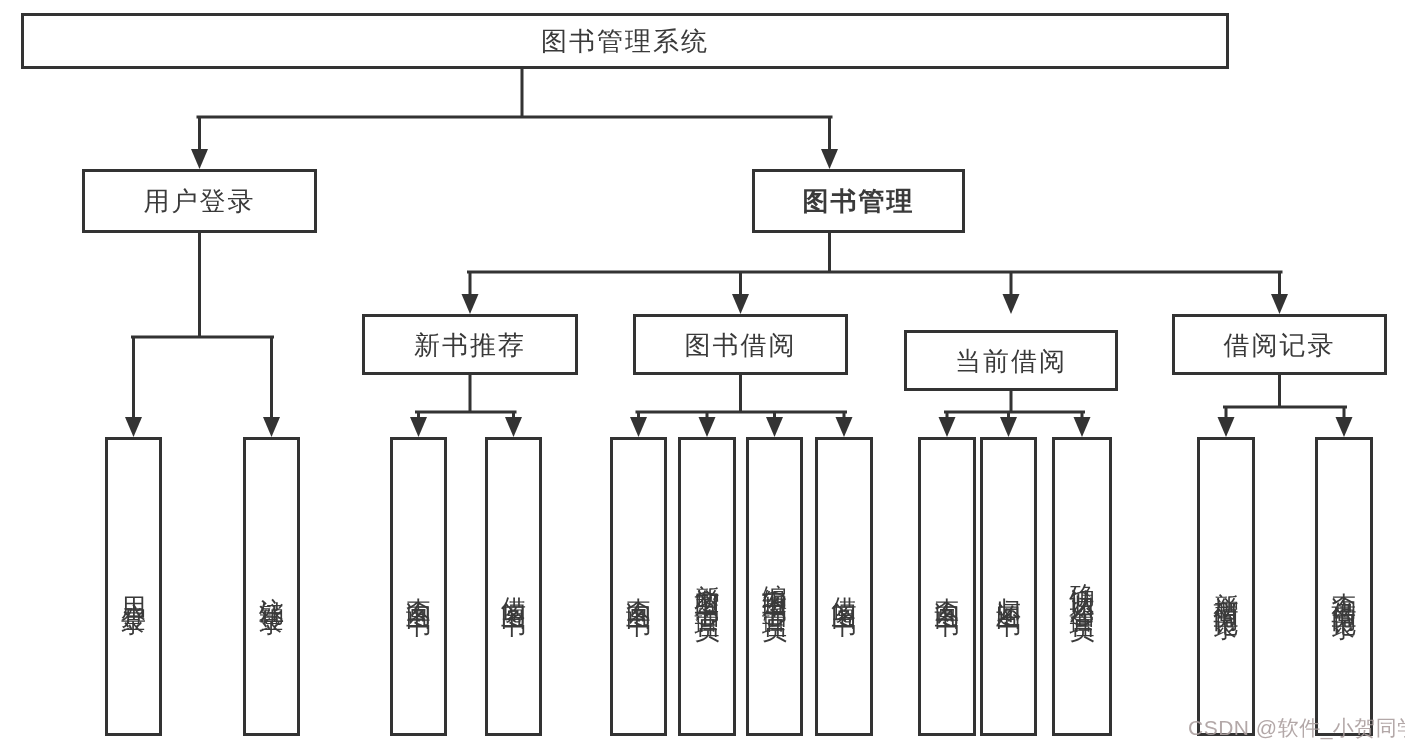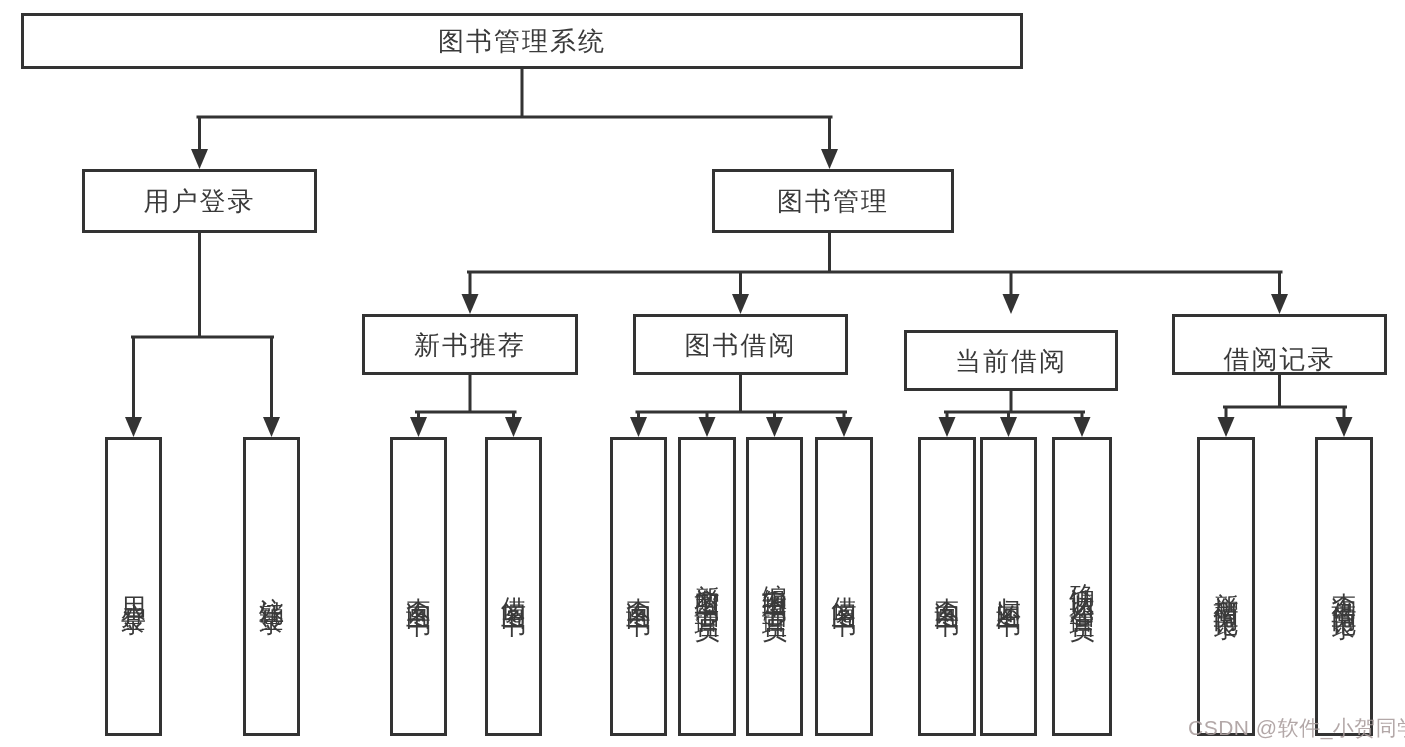--- a/index.html
+++ b/index.html
@@ -116,41 +116,41 @@
       <polygon points="774.5,437 766,417 783,417"></polygon>
       <polygon points="844,437 835.5,417 852.5,417"></polygon>
       <polygon points="947,437 938.5,417 955.5,417"></polygon>
       <polygon points="1008.5,437 1000,417 1017,417"></polygon>
       <polygon points="1082,437 1073.5,417 1090.5,417"></polygon>
       <polygon points="1226,437 1217.5,417 1234.5,417"></polygon>
       <polygon points="1344,437 1335.5,417 1352.5,417"></polygon>
     </g>
   </svg>
 
-  <div class="box" style="left:21px; top:13px; width:1002px; height:56px;text-align:right;">
+  <div class="box" style="left:21px; top:13px; width:1208px; height:56px;text-align:right;">
     <span class="lbl">图书管理系统</span>
   </div>
 
   <div class="box" style="left:82px; top:169px; width:235px; height:64px;">
     <span class="lbl">用户登录</span>
   </div>
-  <div class="box" style="left:712px; top:169px; width:242px; height:64px;">
+  <div class="box" style="left:752px; top:169px; width:213px; height:64px;font-weight:bold;">
     <span class="lbl">图书管理</span>
   </div>
 
   <div class="box" style="left:362px; top:314px; width:216px; height:61px;">
     <span class="lbl">新书推荐</span>
   </div>
   <div class="box" style="left:633px; top:314px; width:215px; height:61px;">
     <span class="lbl">图书借阅</span>
   </div>
   <div class="box" style="left:904px; top:314px; width:214px; height:61px;margin-top:16px;">
     <span class="lbl">当前借阅</span>
   </div>
-  <div class="box" style="left:1172px; top:314px; width:215px; height:61px;align-items:flex-end;">
+  <div class="box" style="left:1172px; top:314px; width:215px; height:61px;">
     <span class="lbl">借阅记录</span>
   </div>
 
   <div class="box leaf" style="left:105px; width:57px;">
     <span class="vlbl">用户登录</span>
   </div>
   <div class="box leaf" style="left:243px; width:57px;">
     <span class="vlbl">注销登录</span>
   </div>
 

